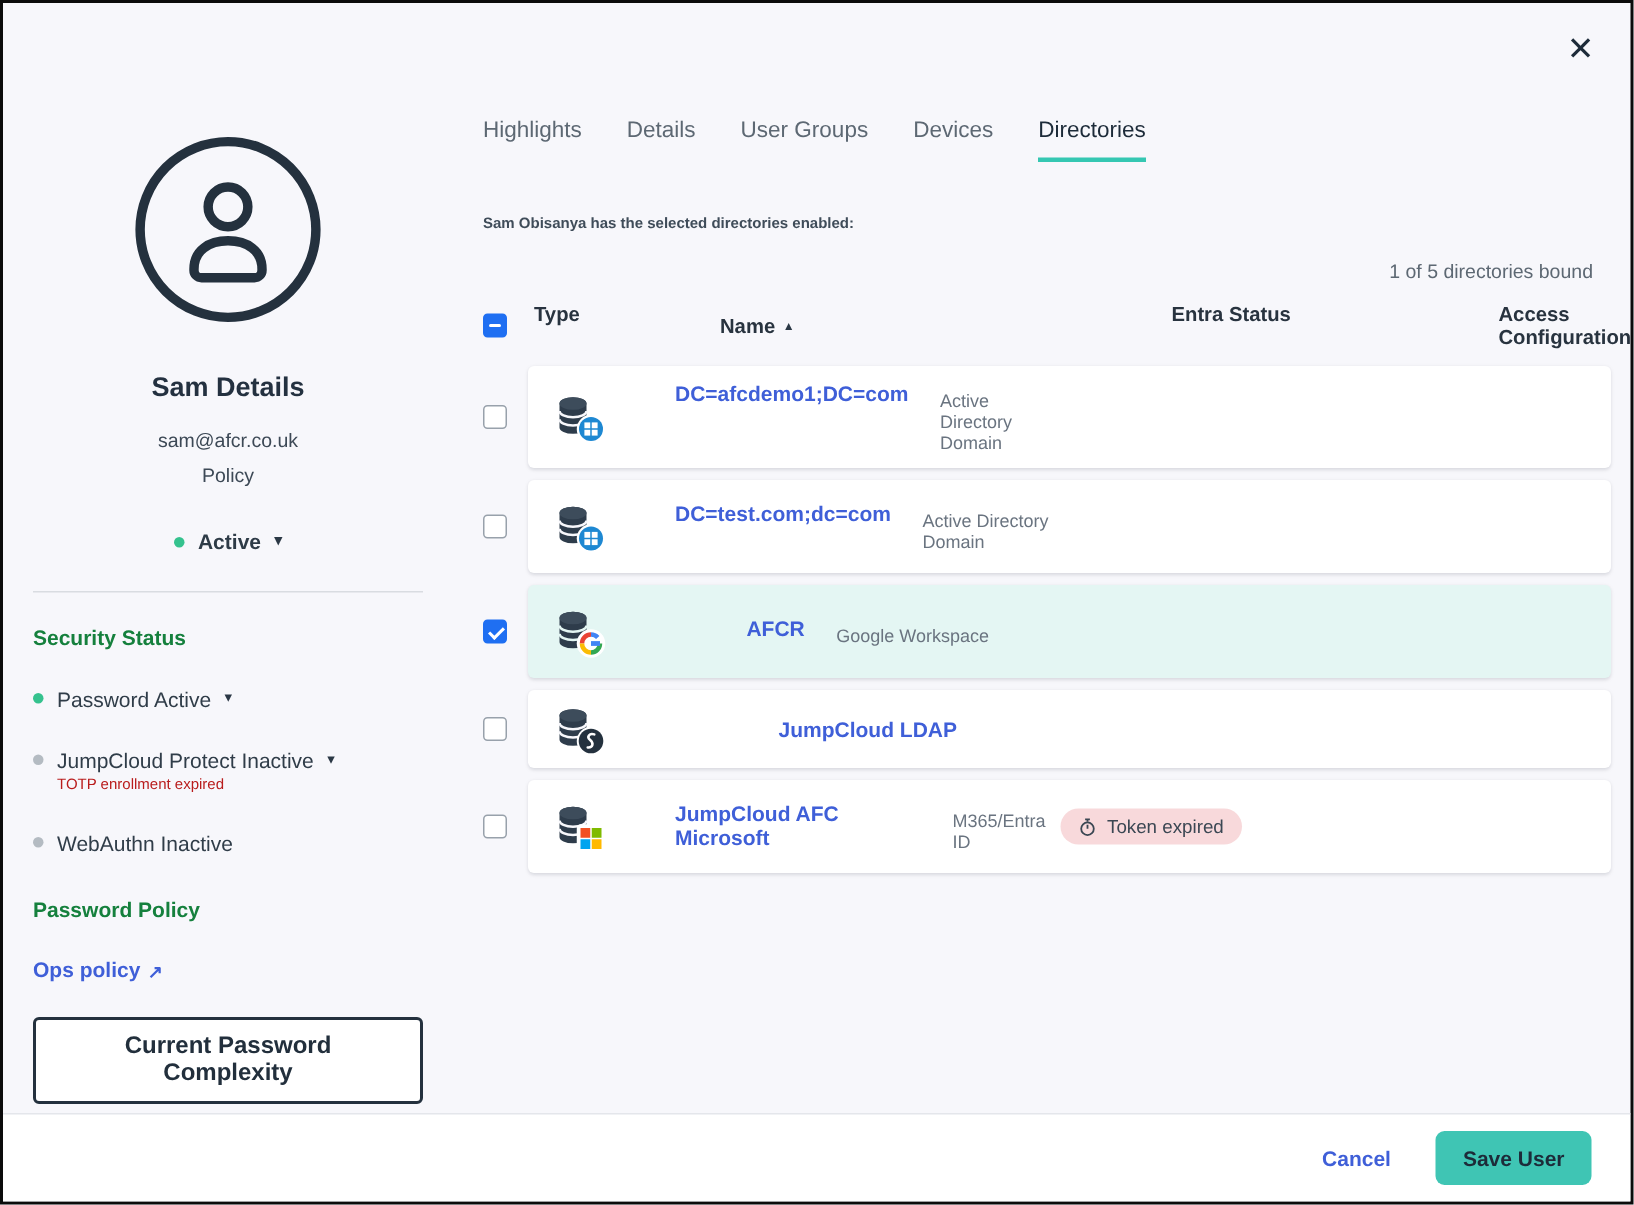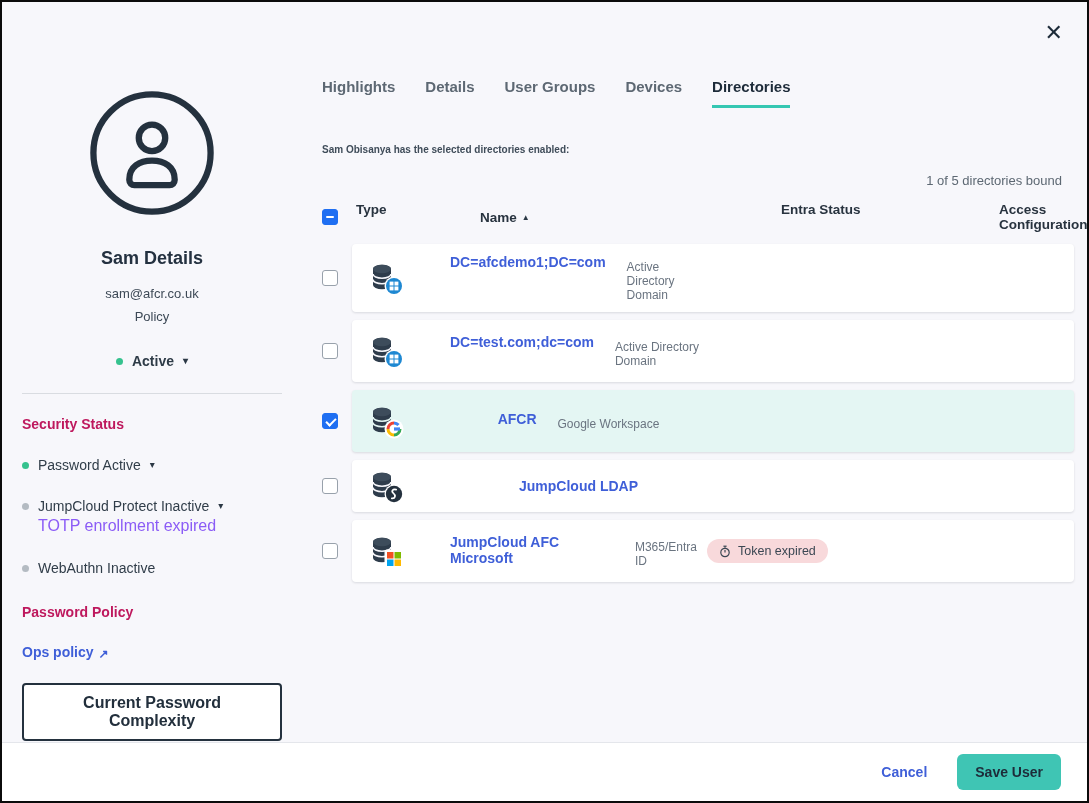--- a/index.html
+++ b/index.html
@@ -19,35 +19,35 @@
   .profile-name { margin-top:32px; font-size:18px; font-weight:bold; color:#243140; }
   .profile-email { margin-top:17px; font-size:13px; color:#3d4956; }
   .profile-title { margin-top:8px; font-size:13px; color:#3d4956; }
   .status-line { margin-top:29px; display:inline-flex; align-items:center; gap:9px; font-size:14px; font-weight:600; color:#2e3b47; }
   .dot { width:7px; height:7px; border-radius:50%; display:inline-block; flex:none; }
   .dot.green { background:#35c28e; }
   .dot.gray  { background:#b4bbc2; }
   .caret { font-size:10px; color:#2b3845; line-height:1; }
   .divider { width:260px; margin:24px auto 0; border-top:1px solid #d9dce1; }
   .side-left { padding:0 20px; text-align:left; }
-  .section-heading { margin-top:22px; font-size:14px; font-weight:bold; color:#be185d; }
+  .section-heading { margin-top:22px; font-size:14px; font-weight:bold; color:#15803d; }
   .sec-item { margin-top:25px; }
   .sec-row { display:flex; align-items:center; gap:9px; font-size:14px; font-weight:500; color:#303d49; }
-  .sec-note { margin-left:16px; margin-top:3px; font-size:16px; color:#8b5cf6; }
+  .sec-note { margin-left:16px; margin-top:3px; font-size:10px; color:#b91c1c; }
   .policy-link { margin-top:24px; font-size:14px; font-weight:bold; color:#3f5fd8; cursor:pointer; display:inline-flex; align-items:center; gap:5px; }
   .policy-link .ext { font-size:12px; position:relative; top:2px; }
   .complexity-btn {
     margin-top:22px; display:inline-block; background:#fff; border:2px solid #24313e;
     border-radius:4px; padding:9px 15px; font-size:16px; font-weight:bold; color:#222f3c;
     font-family:"Liberation Sans", sans-serif; cursor:pointer;
   }
   
   .content { position:absolute; left:320px; top:0; width:752px; }
   .tabs { margin-top:76px; display:flex; gap:30px; }
-  .tab { font-size:15px; font-weight:bold; color:#5d6873; padding-bottom:10px; cursor:pointer; border-bottom:3px solid transparent; }
+  .tab { font-size:15px; font-weight:normal; color:#5d6873; padding-bottom:10px; cursor:pointer; border-bottom:3px solid transparent; }
   .tab[data-active="true"] { color:#1d2b39; border-bottom-color:#35c7b2; }
   .subtitle { margin-top:36px; font-size:10px; font-weight:bold; color:#3f4c59; }
   .bound-count { margin-top:18px; text-align:right; padding-right:12px; font-size:13px; color:#5d6873; }
   
   .dt-header { margin-top:14px; display:flex; align-items:center; }
   .col-check { width:30px; display:flex; align-items:center; }
   .cols { flex:1; display:flex; padding-left:18px;gap:44px; }
   .col-type { width:80px; }
   .col-name { width:257px; display:flex; align-items:center; gap:5px; }
   .col-token { width:174px; }

